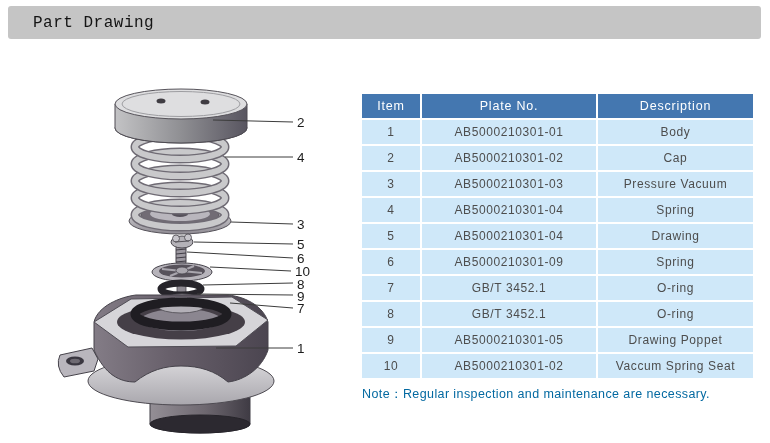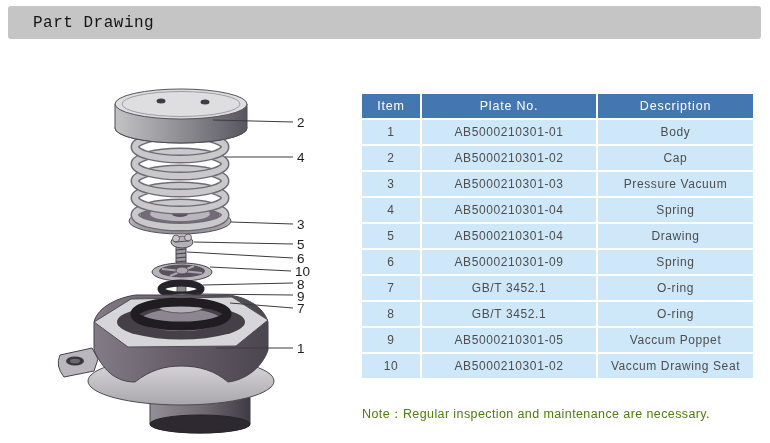--- a/index.html
+++ b/index.html
@@ -66,23 +66,23 @@
     height: 24px;
     text-align: center;
     padding: 0 4px;
   }
   .col-item { width: 50px; }
   .col-part { width: 166px; }
   .col-desc { width: 147px; }
   
   .note {
     position: absolute;
-    left: 362px; top: 406px;
+    left: 362px; top: 386px;
     font-size: 12.5px;
-    color: #4d7c0f;
+    color: #0369a1;
     letter-spacing: 0.4px;
     white-space: nowrap;
   }
 </style>
 </head>
 <body>
 
 <div class="page">
 
   <div class="titlebar">
@@ -272,26 +272,26 @@
         <td>O-ring</td>
       </tr>
       <tr>
         <td>8</td>
         <td>GB/T 3452.1</td>
         <td>O-ring</td>
       </tr>
       <tr>
         <td>9</td>
         <td>AB5000210301-05</td>
-        <td>Vaccum Poppet</td>
+        <td>Drawing Poppet</td>
       </tr>
       <tr>
         <td>10</td>
         <td>AB5000210301-02</td>
-        <td>Vaccum Drawing Seat</td>
+        <td>Vaccum Spring Seat</td>
       </tr>
     </tbody>
   </table>
 
   <div class="note">
     <span>Note：</span><span>Regular inspection and maintenance are necessary.</span>
   </div>
 
 </div>
 

